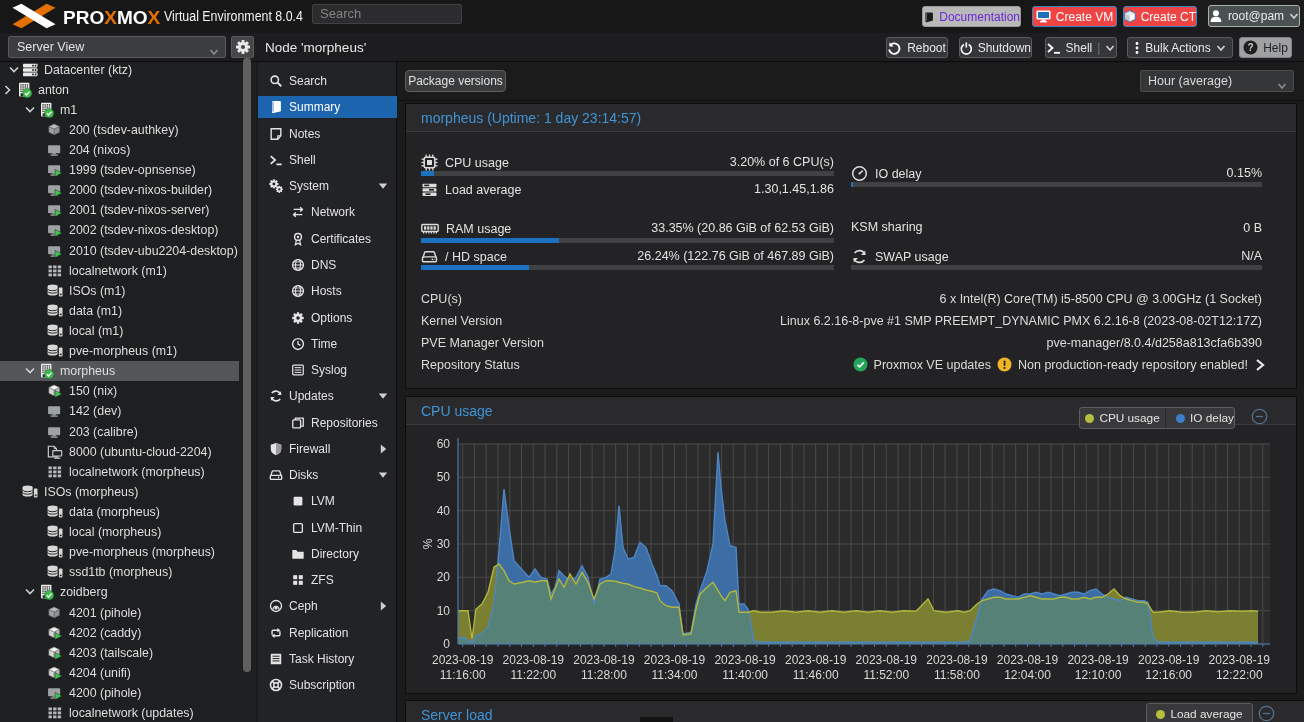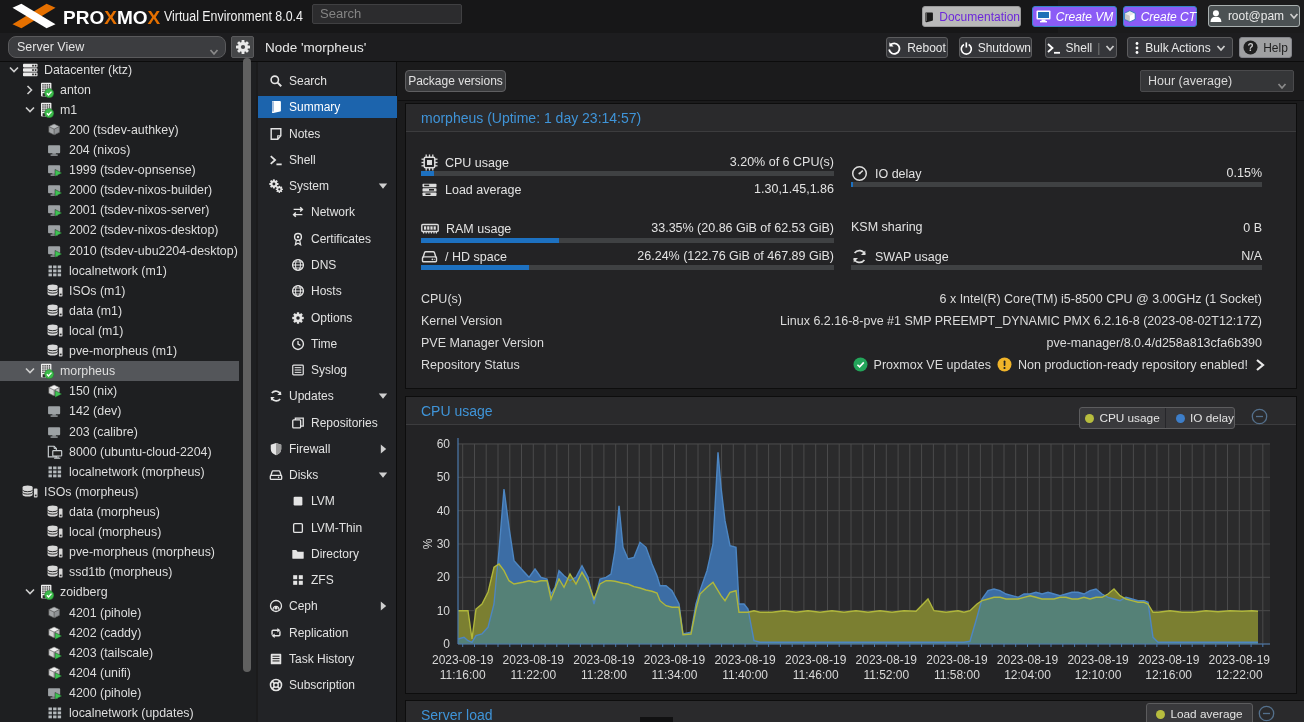--- a/index.html
+++ b/index.html
@@ -9,25 +9,25 @@
 #logotxt { position:absolute; left:63px; top:7px; font-size:19px; font-weight:bold; color:#fff; }
 #logotxt .o { color:#e57000; }
 #vetxt { position:absolute; left:164px; top:8px; font-size:14px; color:#f2f2f2; transform:scaleX(0.885); transform-origin:0 50%; }
 #searchbox { position:absolute; left:312px; top:4px; width:150px; height:20px; background:#2c2c2e; border:1px solid #404042; border-radius:2px; color:#848484; font-size:13px; line-height:18px; padding-left:7px; }
 
 #subbar { position:absolute; left:0; top:33px; width:1304px; height:29px; background:#1d1d1f; border-bottom:1px solid #0c0c0c; }
 #nodetitle { position:absolute; left:265px; top:7px; font-size:13.5px; color:#e8e8e8; }
 
 .btn { position:absolute; height:21px; border-radius:3px; font-size:12px; display:flex; align-items:center; justify-content:center; gap:5px; color:#fff; white-space:nowrap; }
 .btn.dark { background:#35363a; border:1px solid #5c5c5e; color:#e8e8e8; }
-.btn.blue { background:#8b5cf6; border:1px solid #3585c7;font-style:italic; }
+.btn.blue { background:#ef4444; border:1px solid #3585c7; }
 .btn.light { background:#b9b9b9; border:1px solid #9a9a9a; color:#6d28d9; }
 .btn.help { background:#9fa0a2; border:1px solid #83848a; color:#1f1f1f; }
 
-#sview { position:absolute; left:8px; top:3px; width:218px; height:22px; background:#3c3d40; border:1px solid #5a5a5c; border-radius:8px; font-size:12.5px; color:#e3e3e3; line-height:20px; padding-left:8px; }
+#sview { position:absolute; left:8px; top:3px; width:218px; height:22px; background:#3c3d40; border:1px solid #5a5a5c; border-radius:2px; font-size:12.5px; color:#e3e3e3; line-height:20px; padding-left:8px; }
 #sviewcar { position:absolute; right:6px; top:6px; }
 #gearbtn { position:absolute; left:231px; top:3px; width:23px; height:22px; background:#454648; border:1px solid #5a5a5c; border-radius:2px; display:flex; align-items:center; justify-content:center; }
 #sidebar { position:absolute; left:0; top:62px; width:256px; height:660px; background:#1e1f21; }
 #tree { position:absolute; left:0; top:-2.5px; width:256px; }
 .trow { height:20.12px; display:flex; align-items:center; font-size:12.4px; color:#dedede; white-space:nowrap; }
 .trow.sel { background:#54565a; width:239px; }
 .tar { width:16px; height:16px; margin-right:0px; display:flex; align-items:center; }
 .tic { width:16px; height:16px; margin-right:6px; display:flex; align-items:center; }
 .tlb { }
 #sscroll { position:absolute; left:243px; top:58px; width:8px; height:614px; background:#606060; border-radius:4px; }
@@ -151,21 +151,21 @@
             <rect x="10.2" y="2.8" width="1.6" height="1.7" fill="#222"></rect>
             <rect x="10.2" y="7.2" width="1.6" height="1.7" fill="#222"></rect>
             <rect x="10.2" y="11.6" width="1.6" height="1.7" fill="#222"></rect>
             <rect x="12.8" y="2.8" width="1.6" height="1.7" fill="#222"></rect>
             <rect x="12.8" y="7.2" width="1.6" height="1.7" fill="#222"></rect>
             <rect x="12.8" y="11.6" width="1.6" height="1.7" fill="#222"></rect>
           </svg>
         </span>
         <span class="tlb">Datacenter (ktz)</span>
       </div>
-<div class="trow" style="padding-left:22px">
+<div class="trow" style="">
         <span class="tar">
           <svg width="16" height="16" viewBox="0 0 16 16">
             <path d="M5.5 4 L9.5 8 L5.5 12" stroke="#cfcfcf" stroke-width="1.6" fill="none"></path>
           </svg>
         </span>
         <span class="tic">
           <svg width="16" height="16" viewBox="0 0 16 16">
             <rect x="3" y="0.8" width="10.4" height="13.6" rx="0.8" fill="#f1f1f1"></rect>
             <rect x="4.3" y="2.2" width="1.35" height="1.35" fill="#2e2e2e"></rect>
             <rect x="6.449999999999999" y="2.2" width="1.35" height="1.35" fill="#2e2e2e"></rect>

